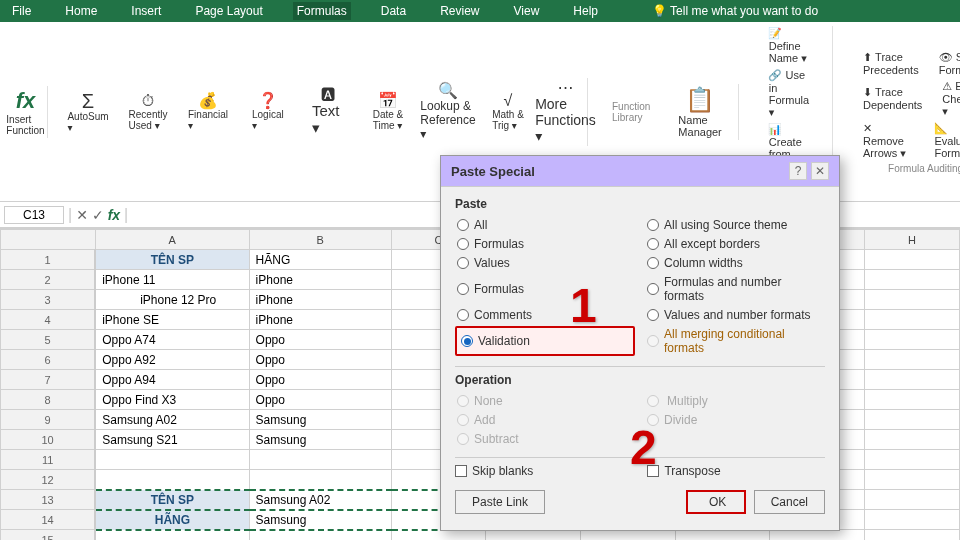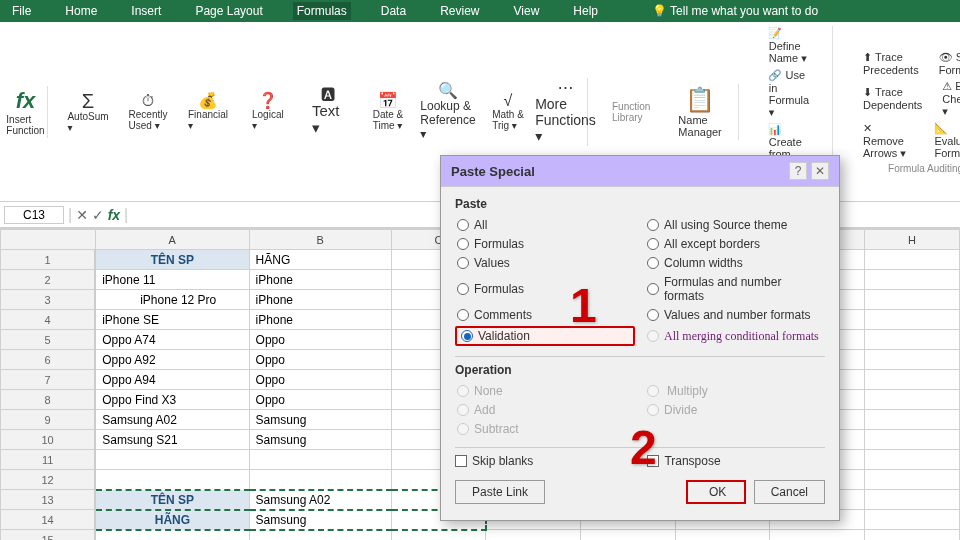--- a/index.html
+++ b/index.html
@@ -410,21 +410,21 @@
         </div>
         <div class="radio-item">
           <div class="radio-circle"></div>
           <span>Values and number formats</span>
         </div>
 
         <div class="radio-item highlighted" style="border:2px solid #cc0000; padding:1px 4px; border-radius:2px;">
           <div class="radio-circle checked"></div>
           <span>Validation</span>
         </div>
-        <div class="radio-item" style="color:#701a75;font-family:Liberation Serif, serif;">
+        <div class="radio-item" style="color:#a16207;">
           <div class="radio-circle disabled"></div>
           <span>All merging conditional formats</span>
         </div>
       </div>
 
       <hr class="dialog-divider">
 
       <div class="section-label">Operation</div>
       <div class="operation-grid">
         <div class="radio-item disabled">

